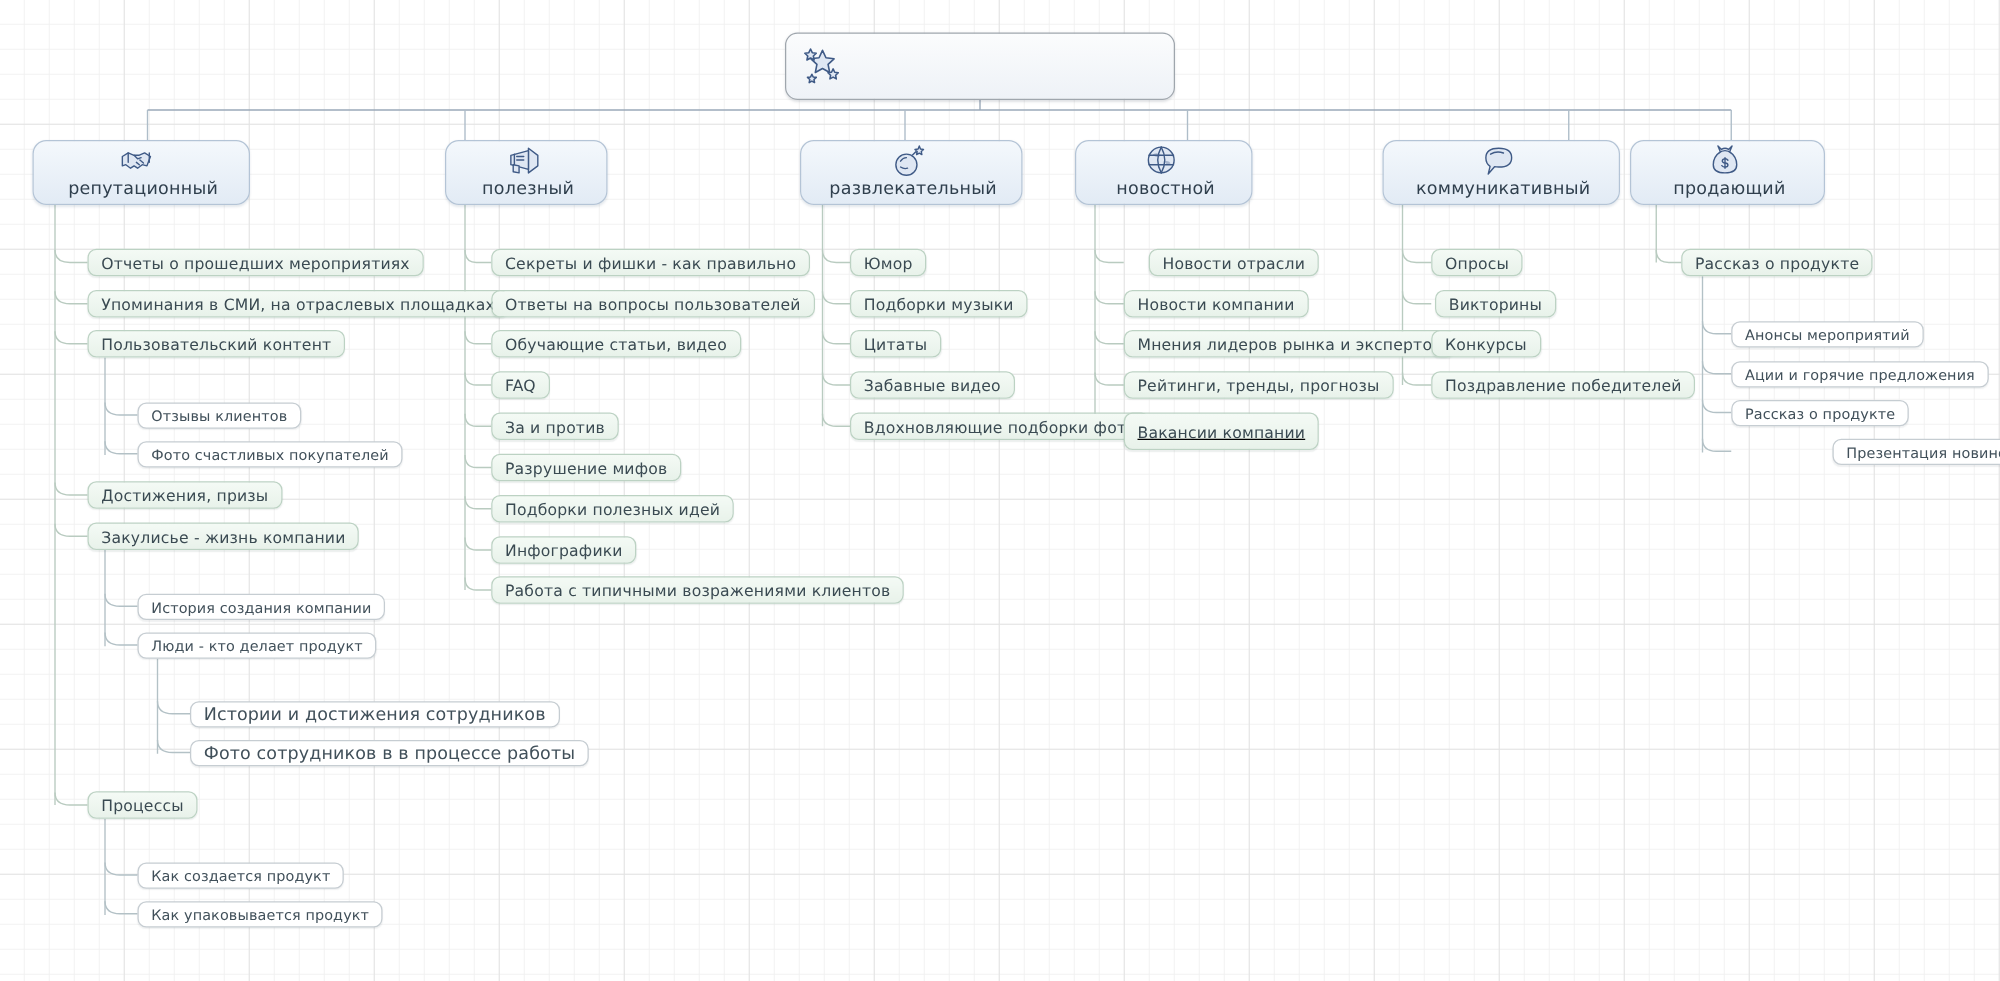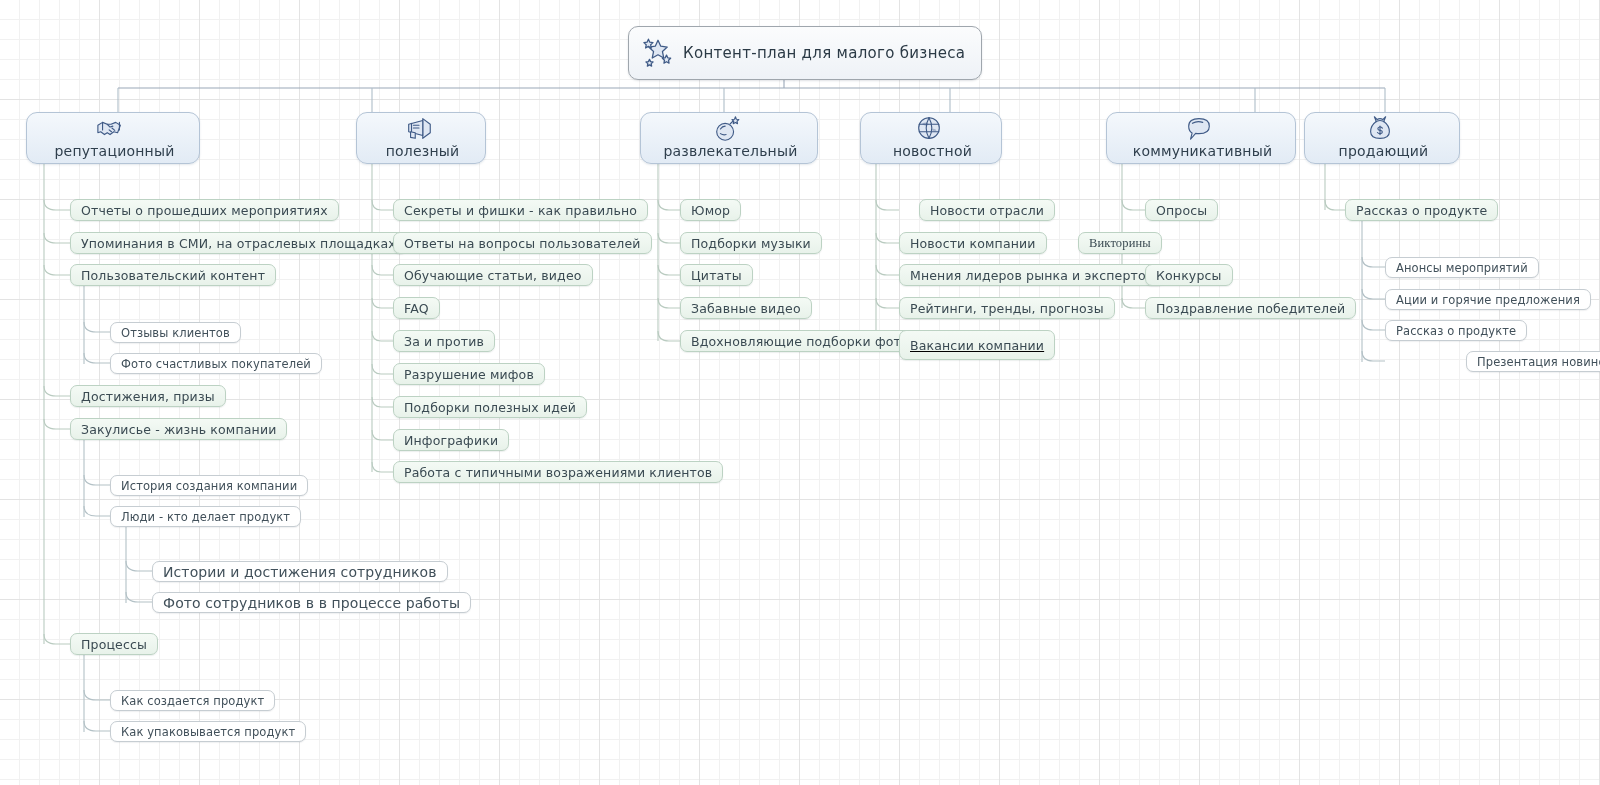--- a/index.html
+++ b/index.html
@@ -219,21 +219,20 @@
 </svg>
 
 <div id="node-layer">
     <div class="node node-root" style="left: 628px; top: 26px; min-width: 312px; height: 54px;">
       <span class="node-icon"><svg width="34" height="34" viewBox="0 0 32 32">
           <path fill="#dfe7f3" stroke="#3f5a86" stroke-width="1.2" stroke-linejoin="round" d="M16 4 l2.6 5.6 6.1 .8 -4.5 4.2 1.2 6.1 -5.4-3 -5.4 3 1.2-6.1 -4.5-4.2 6.1-.8z"></path>
           <path fill="#dfe7f3" stroke="#3f5a86" stroke-width="1.2" stroke-linejoin="round" d="M7 3 l1.3 2.8 3 .4 -2.2 2.1 .6 3 -2.7-1.5 -2.7 1.5 .6-3 -2.2-2.1 3-.4z"></path>
           <path fill="#dfe7f3" stroke="#3f5a86" stroke-width="1.2" stroke-linejoin="round" d="M24 18 l1.2 2.5 2.7 .4 -2 1.9 .5 2.7 -2.4-1.3 -2.4 1.3 .5-2.7 -2-1.9 2.7-.4z"></path>
           <path fill="#dfe7f3" stroke="#3f5a86" stroke-width="1.2" stroke-linejoin="round" d="M8 22 l1 2.1 2.3 .3 -1.7 1.6 .4 2.3 -2-1.1 -2 1.1 .4-2.3 -1.7-1.6 2.3-.3z"></path>
         </svg></span>
-      <span class="node-text">Контент-план для малого бизнеса</span>
     </div>
     <div class="node node-cat" style="left: 26px; top: 112px; min-width: 174px; height: 52px;">
       <span class="node-icon"><svg width="30" height="30" viewBox="0 0 32 32">
           <path fill="#dfe7f3" stroke="#3f5a86" stroke-width="1.2" stroke-linejoin="round" d="M2 13 l5-3 5 2 4 0 5-2 5 3 -3 8 -4-1 -4 3 -3-2 -3 2 -4-3 -3 1z"></path>
           <path fill="none" stroke="#3f5a86" stroke-width="1.2" stroke-linecap="round" stroke-linejoin="round" d="M12 12 l3 3 3-1"></path>
           <path fill="none" stroke="#3f5a86" stroke-width="1.2" stroke-linecap="round" stroke-linejoin="round" d="M14 18 l2.5 2"></path>
           <path fill="none" stroke="#3f5a86" stroke-width="1.2" stroke-linecap="round" stroke-linejoin="round" d="M17 16 l3 2.5"></path>
           <path fill="none" stroke="#3f5a86" stroke-width="1.2" stroke-linecap="round" stroke-linejoin="round" d="M7 10 l0 8"></path>
           <path fill="none" stroke="#3f5a86" stroke-width="1.2" stroke-linecap="round" stroke-linejoin="round" d="M25 10 l0 8"></path>
         </svg></span>
@@ -373,21 +372,21 @@
     <div class="node node-cat" style="left: 1106px; top: 112px; min-width: 190px; height: 52px;">
       <span class="node-icon"><svg width="30" height="30" viewBox="0 0 32 32">
           <path fill="#dfe7f3" stroke="#3f5a86" stroke-width="1.2" stroke-linejoin="round" d="M5 14 q0-8 11-8 q11 0 11 8 q0 8-11 8 q-2 0-3.6-.3 L7 28 l1.6-6.6 Q5 19 5 14z"></path>
           <path fill="none" stroke="#3f5a86" stroke-width="1.2" stroke-linecap="round" stroke-linejoin="round" d="M9 11 q5-3 11-1"></path>
         </svg></span>
       <span class="node-text">коммуникативный</span>
     </div>
     <div class="node node-l1" style="left: 1145px; top: 199px; min-width: 60px; height: 22px; justify-content: flex-end;">
       <span class="node-text">Опросы</span>
     </div>
-    <div class="node node-l1" style="left: 1078px; top: 232px; min-width: 77px; height: 22px; font-family: Liberation Serif, serif;">
+    <div class="node node-l1" style="left: 1148px; top: 232px; min-width: 77px; height: 22px;">
       <span class="node-text">Викторины</span>
     </div>
     <div class="node node-l1" style="left: 1145px; top: 264px; min-width: 70px; height: 22px;">
       <span class="node-text">Конкурсы</span>
     </div>
     <div class="node node-l1" style="left: 1145px; top: 297px; min-width: 160px; height: 22px;">
       <span class="node-text">Поздравление победителей</span>
     </div>
     <div class="node node-cat" style="left: 1304px; top: 112px; min-width: 156px; height: 52px;">
       <span class="node-icon"><svg width="30" height="30" viewBox="0 0 32 32">

